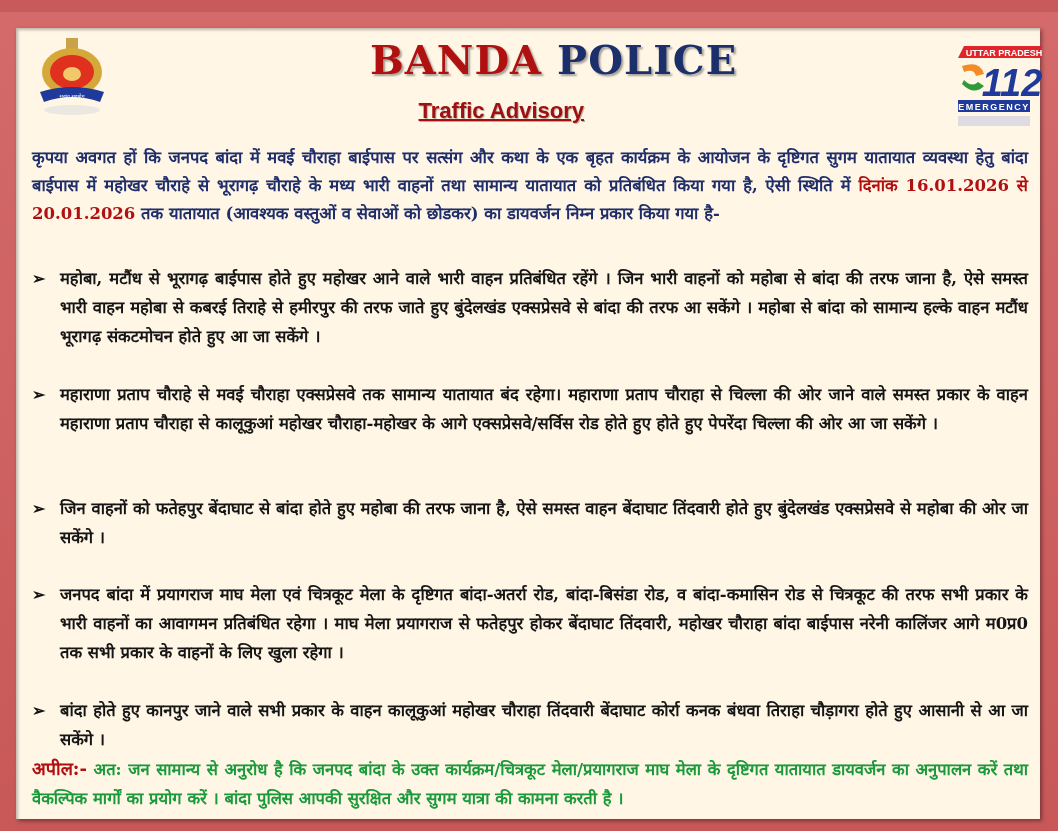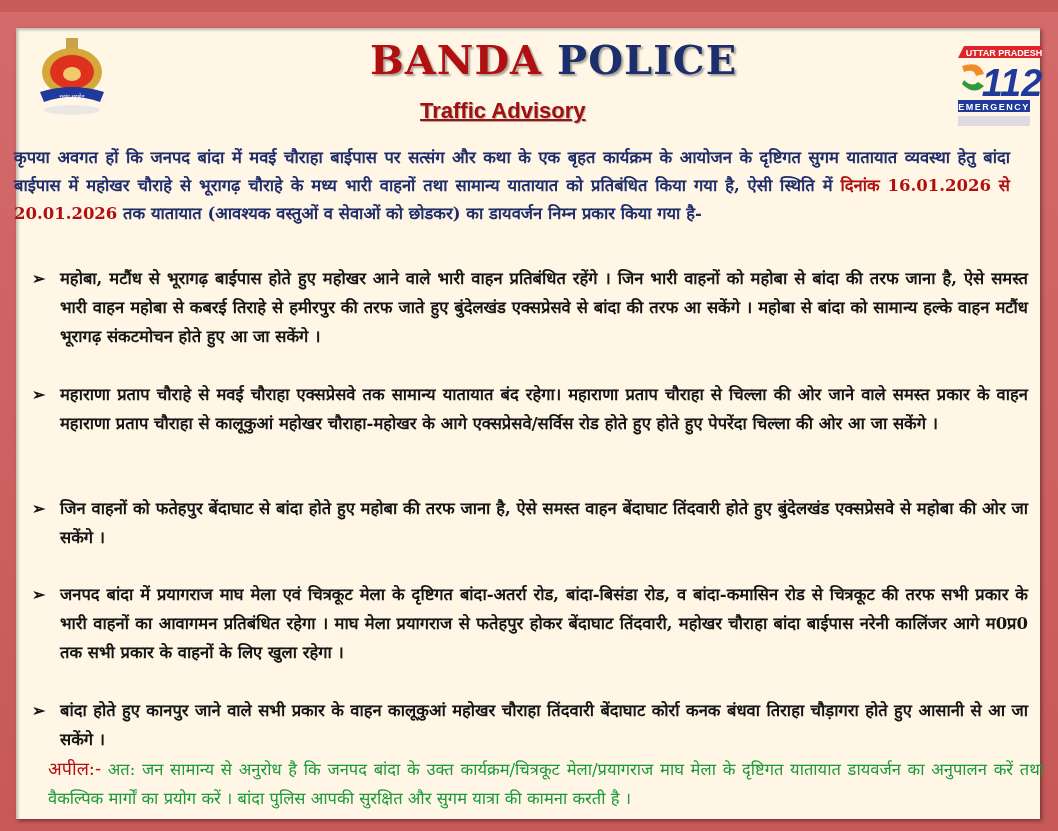--- a/index.html
+++ b/index.html
@@ -29,49 +29,49 @@
   .title {
     position: absolute; left: 370px; top: 24px; width: 360px; text-align: center;
     font-family: "DejaVu Serif", serif; font-weight: bold; font-size: 40px;
     letter-spacing: 1px;
     text-shadow: 2px 2px 2px rgba(0,0,0,0.35);
     white-space: nowrap;
   }
   .title .t1 { color: #b01010; }
   .title .t2 { color: #1a2f6b; }
   .subtitle {
-    position: absolute; left: 420px; top: 86px; width: 180px; text-align: left;
+    position: absolute; left: 404px; top: 86px; width: 180px; text-align: right;
     font-family: "Liberation Sans", sans-serif; font-weight: bold; font-size: 22px;
     color: #a01010; text-decoration: underline; text-decoration-thickness: 2px;
     text-shadow: 1px 1px 1px rgba(0,0,0,0.3);
   }
   .intro {
-    position: absolute; left: 14px; top: 132px; width: 996px;
+    position: absolute; left: 32px; top: 132px; width: 996px;
     font-size: 16.5px; line-height: 28px; color: #1f2e6b; font-weight: bold;
     text-align: justify;
   }
   .intro .date { color: #b01010; }
   .bullets {
     position: absolute; left: 32px; top: 252px; width: 996px;
   }
   .bullet {
     position: relative; padding-left: 28px; font-size: 16.5px; line-height: 29px;
     color: #151515; font-weight: bold; text-align: justify;
   }
   .bullet .arrow {
     position: absolute; left: 0; top: 0; font-size: 16px; color: #111;
   }
   .b1 { position: absolute; top: 0; }
   .b2 { position: absolute; top: 116px; }
   .b3 { position: absolute; top: 230px; }
   .b4 { position: absolute; top: 316px; }
   .b5 { position: absolute; top: 432px; }
   .appeal {
-    position: absolute; left: 48px; top: 742px; width: 996px;
-    font-size: 16.5px; line-height: 29px; color: #1a9a3a; font-weight: normal;
+    position: absolute; left: 32px; top: 742px; width: 996px;
+    font-size: 16.5px; line-height: 29px; color: #1a9a3a; font-weight: bold;
     text-align: justify;
   }
   .appeal .lbl { color: #b01010; font-size: 18px; }
 </style>
 </head>
 <body>
 
 <div class="frame">
   <div class="inner"></div>
 

